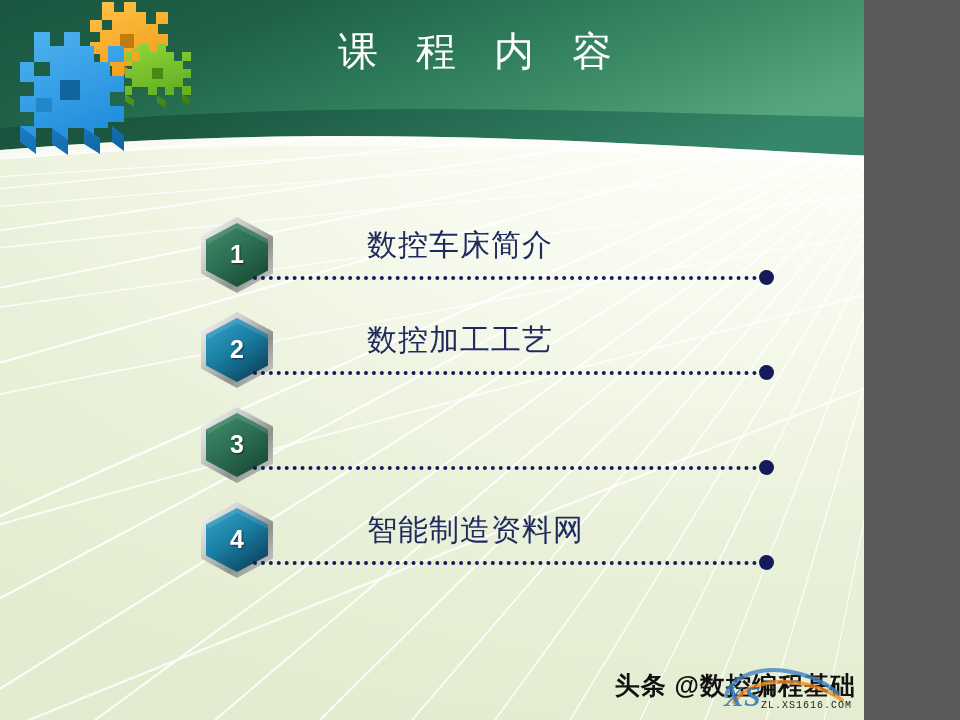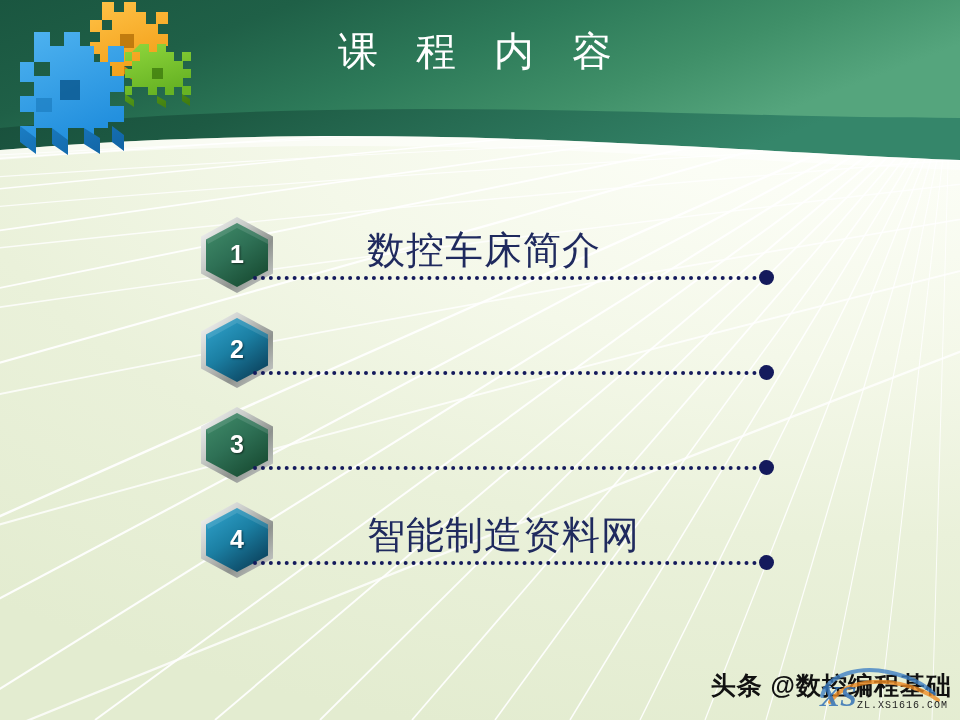--- a/index.html
+++ b/index.html
@@ -5,21 +5,21 @@
 <style>
   html, body {
     margin: 0;
     padding: 0;
     background: #5a5a5a;
   }
   * { box-sizing: border-box; }
 
   .slide {
     position: relative;
-    width: 960px;
+    width: 864px;
     height: 720px;
     overflow: hidden;
     font-family: "Liberation Serif", "DejaVu Serif", serif;
     background: #eef3e2;
   }
 
   
   .floor {
     position: absolute;
     inset: 0;
@@ -112,21 +112,21 @@
     font-family: "Liberation Sans", "DejaVu Sans", sans-serif;
     text-shadow: 1px 1px 2px rgba(0,0,0,0.55);
     padding-bottom: 2px;
   }
 
   
   .item-label {
     position: absolute;
     left: 367px;
     top: 17px;
-    font-size: 38px;
+    font-size: 30px;
     letter-spacing: 1px;
     color: #1f2a5e;
     white-space: nowrap;
     font-family: "Liberation Serif", "DejaVu Serif", serif;
   }
   .item-label.accent { color: #ff0000; }
 
   
   .dotline {
     position: absolute;
@@ -364,20 +364,21 @@
               <stop offset="45%" stop-color="#1b7fa3"></stop>
               <stop offset="100%" stop-color="#0a3d57"></stop>
             </linearGradient>
           </defs>
           <polygon points="39,1 75,20.5 75,57.5 39,77 3,57.5 3,20.5" fill="url(#ring2)"></polygon>
           <polygon points="39,7 70,23.5 70,54.5 39,71 8,54.5 8,23.5" fill="url(#fill2)"></polygon>
           <polygon points="39,7 70,23.5 70,28 39,12 10,28 8,23.5" fill="#ffffff" fill-opacity="0.12"></polygon>
         </svg>
         <div class="hex-num">2</div>
       </div>
+      <div class="item-label">数控加工工艺</div>
       <div class="dotline"></div>
       <div class="dotend"></div>
     </div>
 
     <div class="agenda-item i2">
       <div class="hex-wrap">
         <svg viewBox="0 0 78 78" xmlns="http://www.w3.org/2000/svg">
           <defs>
             <linearGradient id="ring3" x1="0" y1="0" x2="1" y2="1">
               <stop offset="0%" stop-color="#fbfbfb"></stop>

